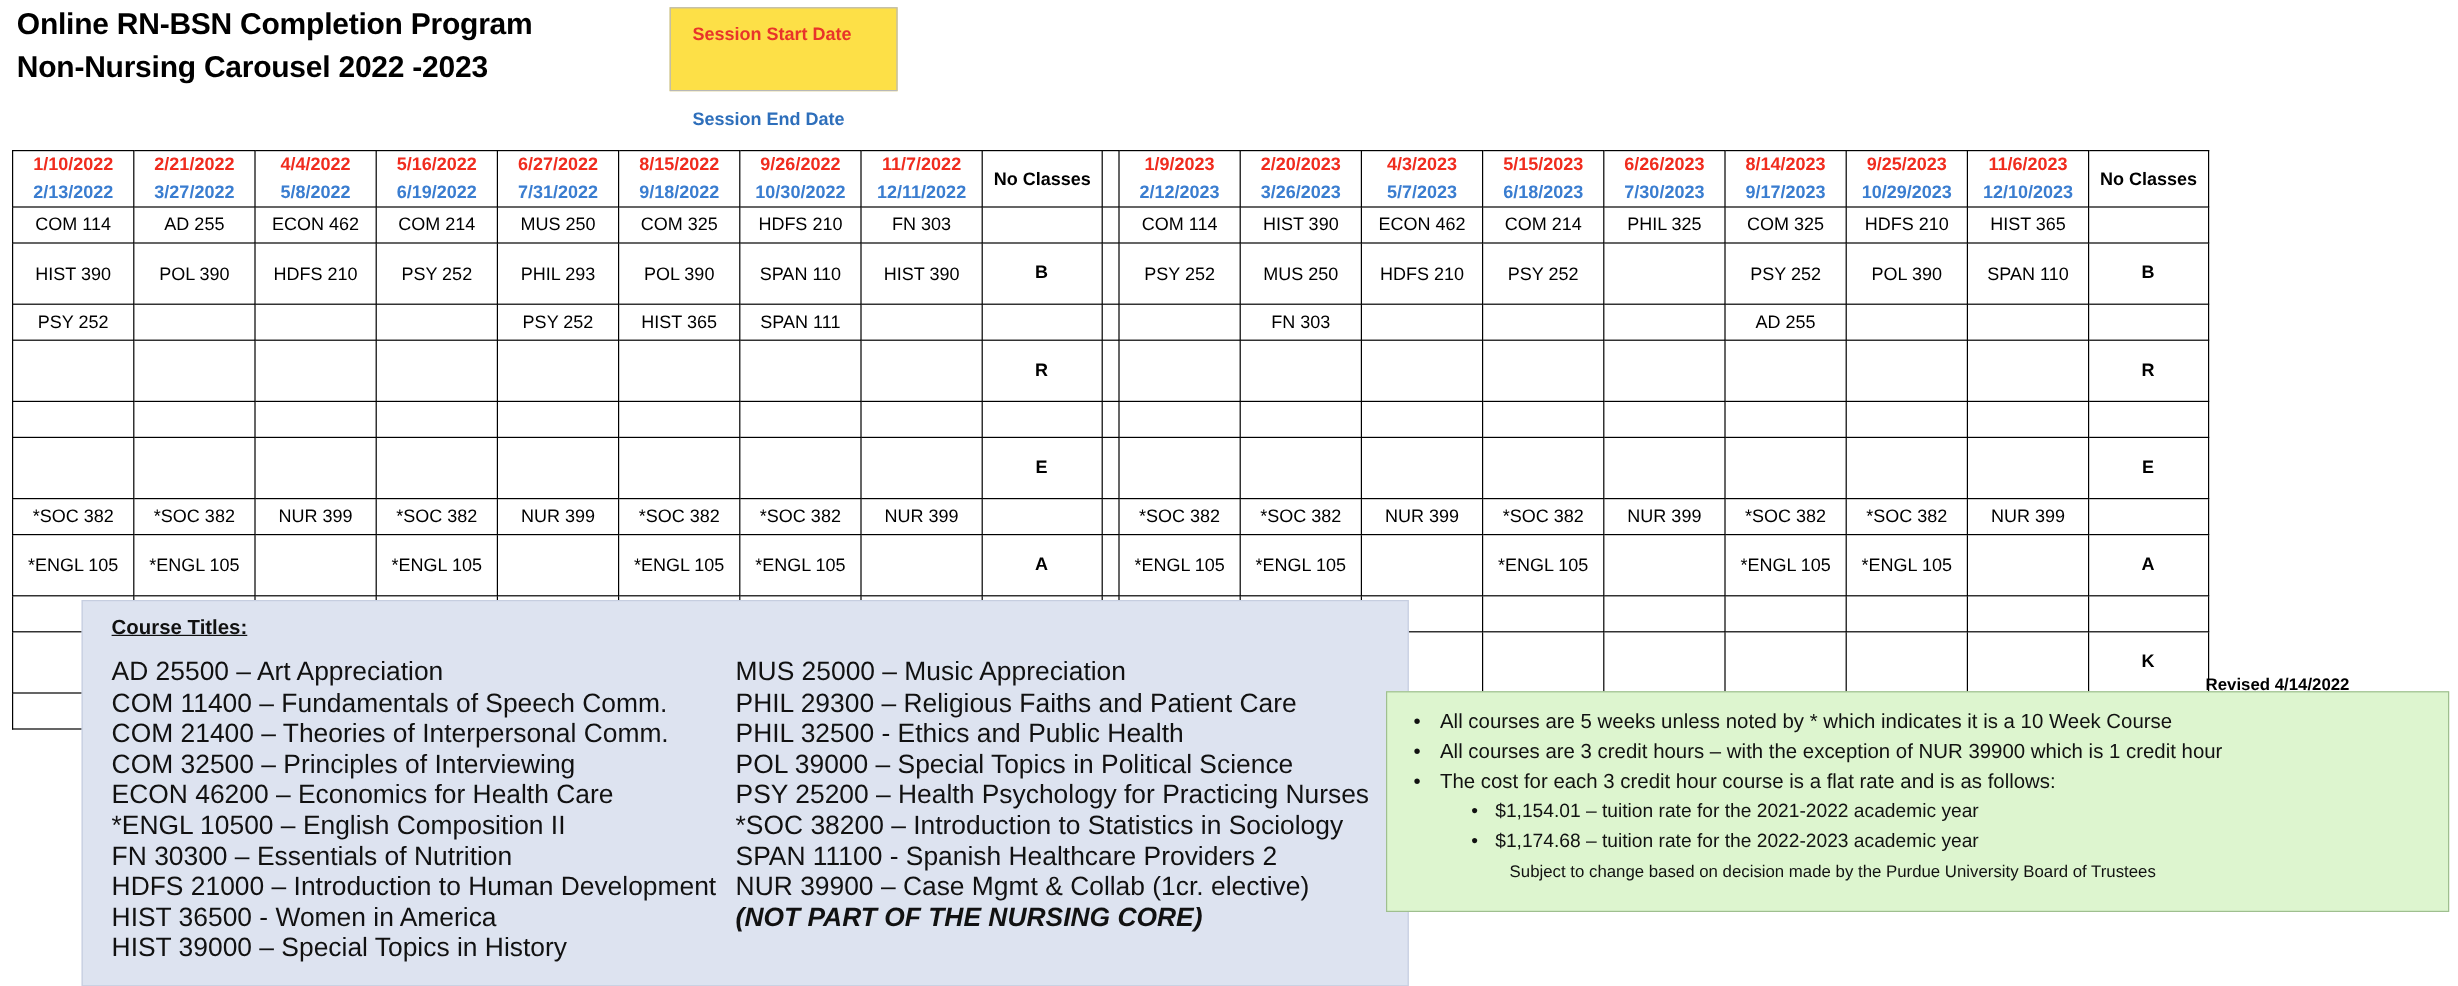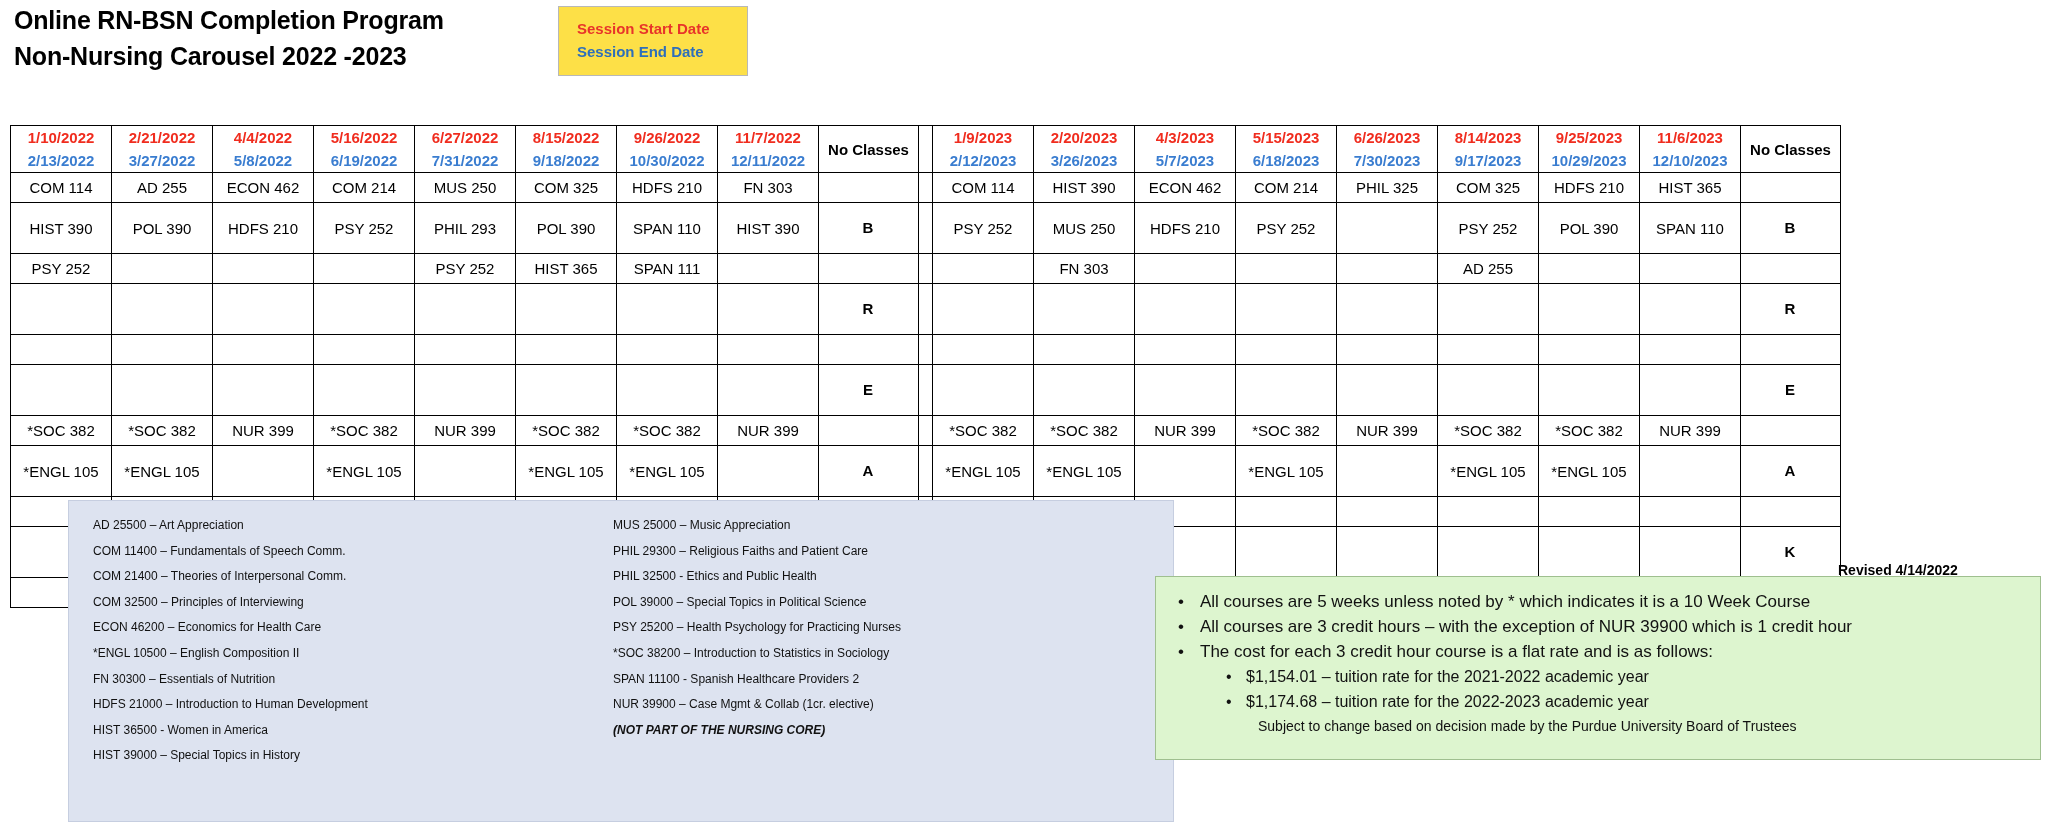--- a/index.html
+++ b/index.html
@@ -18,21 +18,21 @@
     font-size: 25px; font-weight: 700; color:#000; letter-spacing:-0.2px;
     line-height: 36px; white-space: nowrap;
   }
   #legend-box {
     position:absolute; left:558px; top:6px; width:190px; height:70px;
     border:1px solid #b8b8b8; background:#fde047;
     padding:10px 0 0 18px;
   }
   .legend-line { font-size:15px; font-weight:700; line-height:23px; }
   .legend-start { color:#e8342a; }
-  .legend-end { color:#2e6fbb; }
+  .legend-end { color:#2e6fbb;margin-top:48px; }
 
   
   #grid { position:absolute; left:10px; top:125px; }
   table.cal { border-collapse: collapse; table-layout: fixed; }
   table.cal td {
     border:1px solid #000;
     font-size:15px; color:#000;
     text-align:center; vertical-align:middle;
     height:30px; padding:0; background:#fff;
     white-space:nowrap;
@@ -68,21 +68,21 @@
   }
   #titles-head {
     font-size:17px; font-weight:700; text-decoration:underline; color:#111;
     margin-bottom:14px;
   }
   .titles-cols { display:flex; gap:0; }
   .titles-col { }
   .titles-col.left { width:520px; }
   .titles-col.right { width:560px; }
   .title-line {
-    font-size:12px; color:#111; line-height:25.6px; white-space:nowrap;
+    font-size:22px; color:#111; line-height:25.6px; white-space:nowrap;
   }
   .title-line.bolditalic { font-weight:700; font-style:italic; }
 
   
   #notes-box {
     position:absolute; left:1155px; top:576px; width:886px; height:184px;
     background:#ddf5cf; border:1px solid #9fbf8f;
     padding:12px 0 0 0;
   }
   .note-row { display:flex; font-size:17px; color:#111; line-height:25px; }
@@ -413,20 +413,21 @@
             <td class="colw empty"></td>
             <td class="break-empty colbreak"></td>
           </tr>
         </tbody>
       </table>
   </div>
 
   <div id="revised">Revised  4/14/2022</div>
 
   <div id="titles-box">
+    <div id="titles-head">Course Titles:</div>
     <div class="titles-cols">
       <div class="titles-col left" id="titles-left">
           <div class="title-line">AD 25500 – Art Appreciation</div>
           <div class="title-line">COM 11400 – Fundamentals of Speech Comm.</div>
           <div class="title-line">COM 21400 – Theories of Interpersonal Comm.</div>
           <div class="title-line">COM 32500 – Principles of Interviewing</div>
           <div class="title-line">ECON 46200 – Economics for Health Care</div>
           <div class="title-line">*ENGL 10500 – English Composition II</div>
           <div class="title-line">FN 30300 – Essentials of Nutrition</div>
           <div class="title-line">HDFS 21000 – Introduction to Human Development</div>

